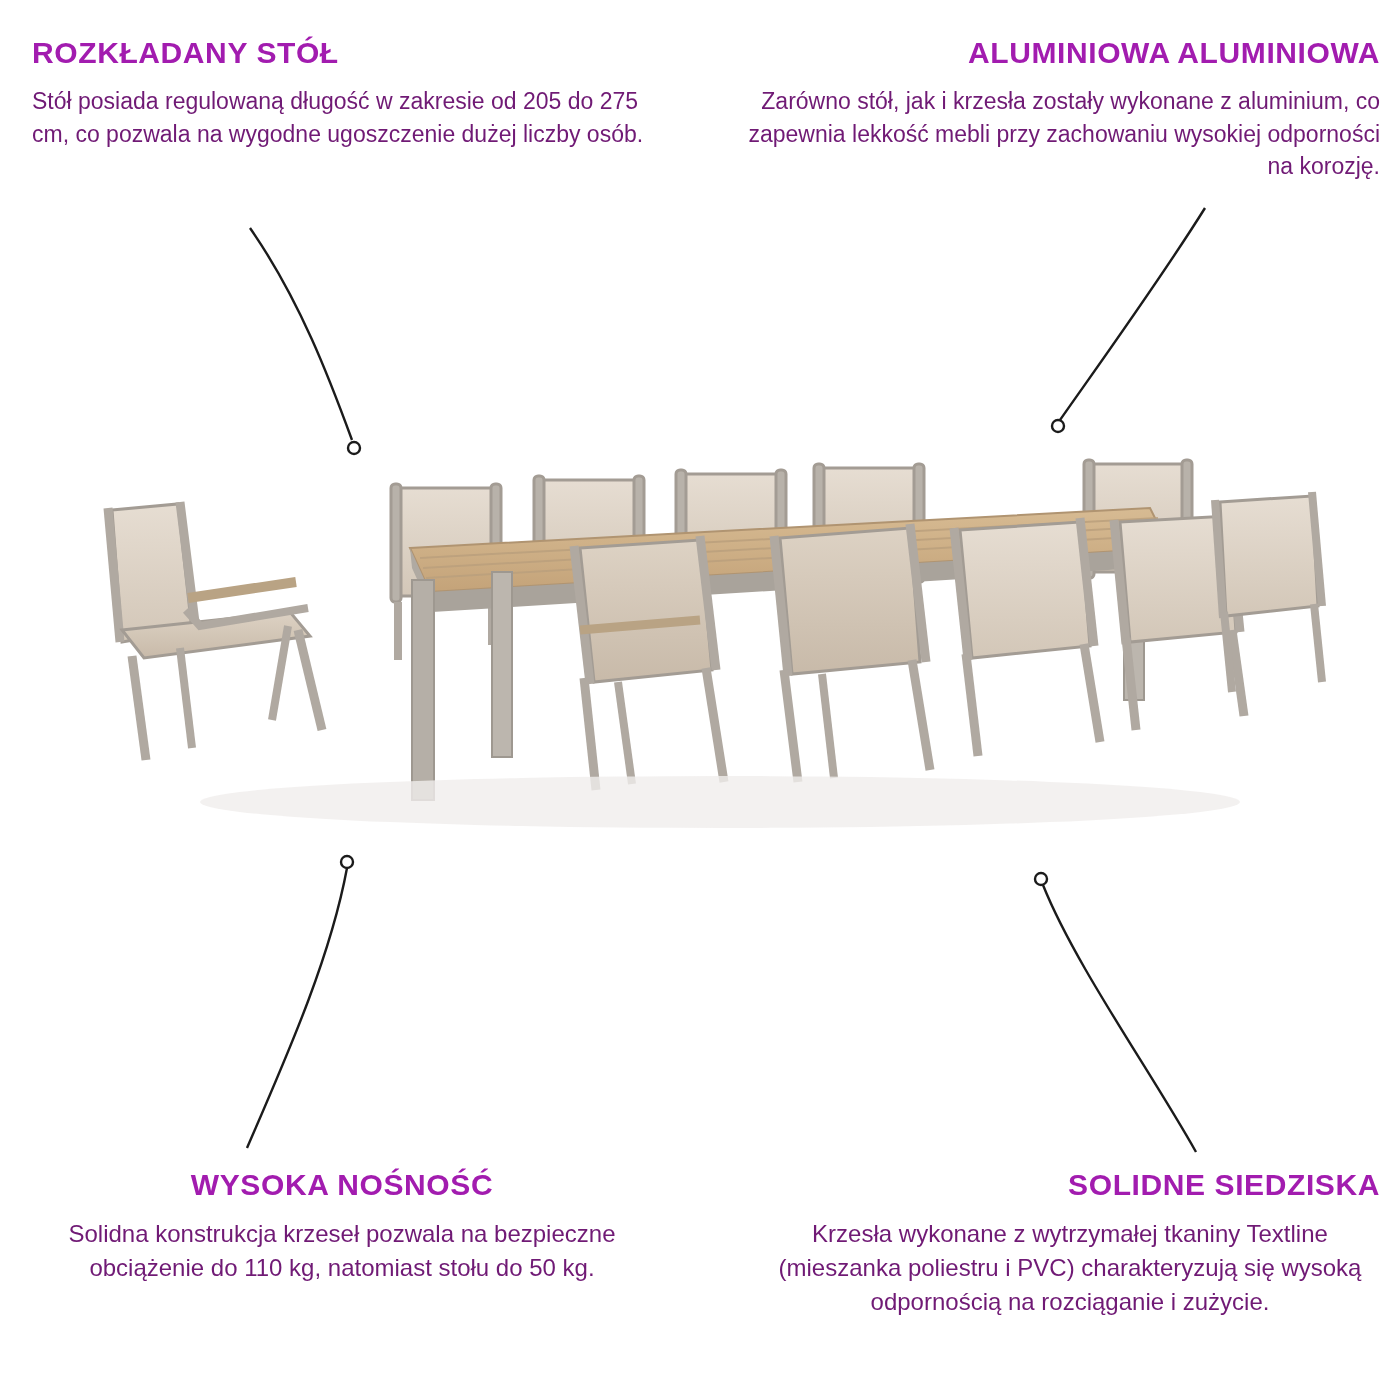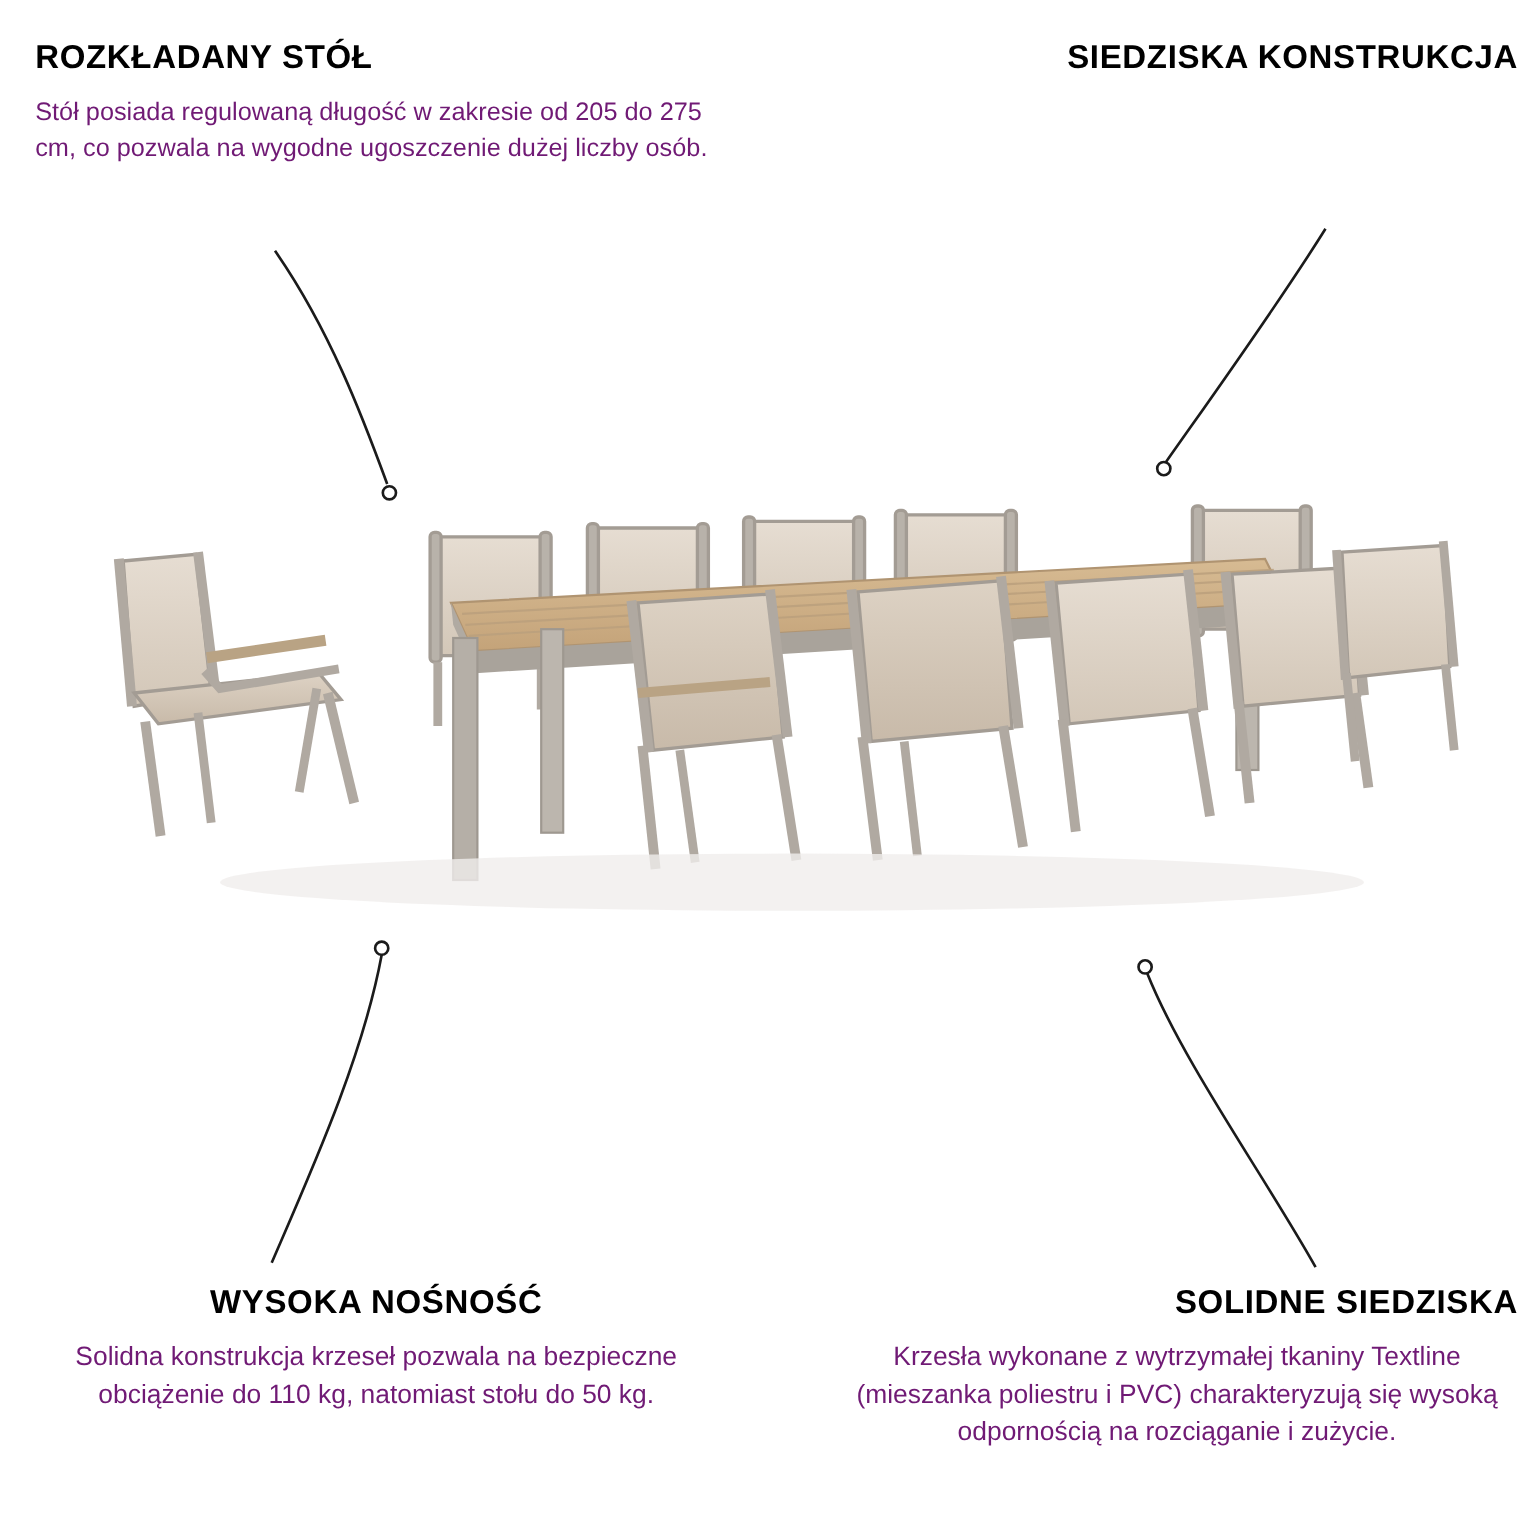--- a/index.html
+++ b/index.html
@@ -22,21 +22,21 @@
 
   
   .feature {
     position: absolute;
     box-sizing: border-box;
   }
   .feature .title {
     font-size: 30px;
     font-weight: 700;
     letter-spacing: 0.6px;
-    color: #000000;
+    color: #a21caf;
     margin: 0 0 16px 0;
     line-height: 1.1;
   }
   .feature .desc {
     font-size: 23px;
     line-height: 1.42;
     color: #701a75;
     margin: 0;
     font-weight: 400;
   }
@@ -103,21 +103,22 @@
 <body>
 
 <div class="page">
 
   <div class="feature f-topleft">
     <h2 class="title">ROZKŁADANY STÓŁ</h2>
     <p class="desc">Stół posiada regulowaną długość w zakresie od 205 do 275 cm, co pozwala na wygodne ugoszczenie dużej liczby osób.</p>
   </div>
 
   <div class="feature f-topright">
-    <h2 class="title">SIEDZISKA KONSTRUKCJA</h2>
+    <h2 class="title">ALUMINIOWA ALUMINIOWA</h2>
+    <p class="desc">Zarówno stół, jak i krzesła zostały wykonane z aluminium, co zapewnia lekkość mebli przy zachowaniu wysokiej odporności na korozję.</p>
   </div>
 
   <div class="feature f-bottomleft">
     <h2 class="title">WYSOKA NOŚNOŚĆ</h2>
     <p class="desc">Solidna konstrukcja krzeseł pozwala na bezpieczne obciążenie do 110 kg, natomiast stołu do 50 kg.</p>
   </div>
 
   <div class="feature f-bottomright">
     <h2 class="title">SOLIDNE SIEDZISKA</h2>
     <p class="desc">Krzesła wykonane z wytrzymałej tkaniny Textline (mieszanka poliestru i PVC) charakteryzują się wysoką odpornością na rozciąganie i zużycie.</p>

